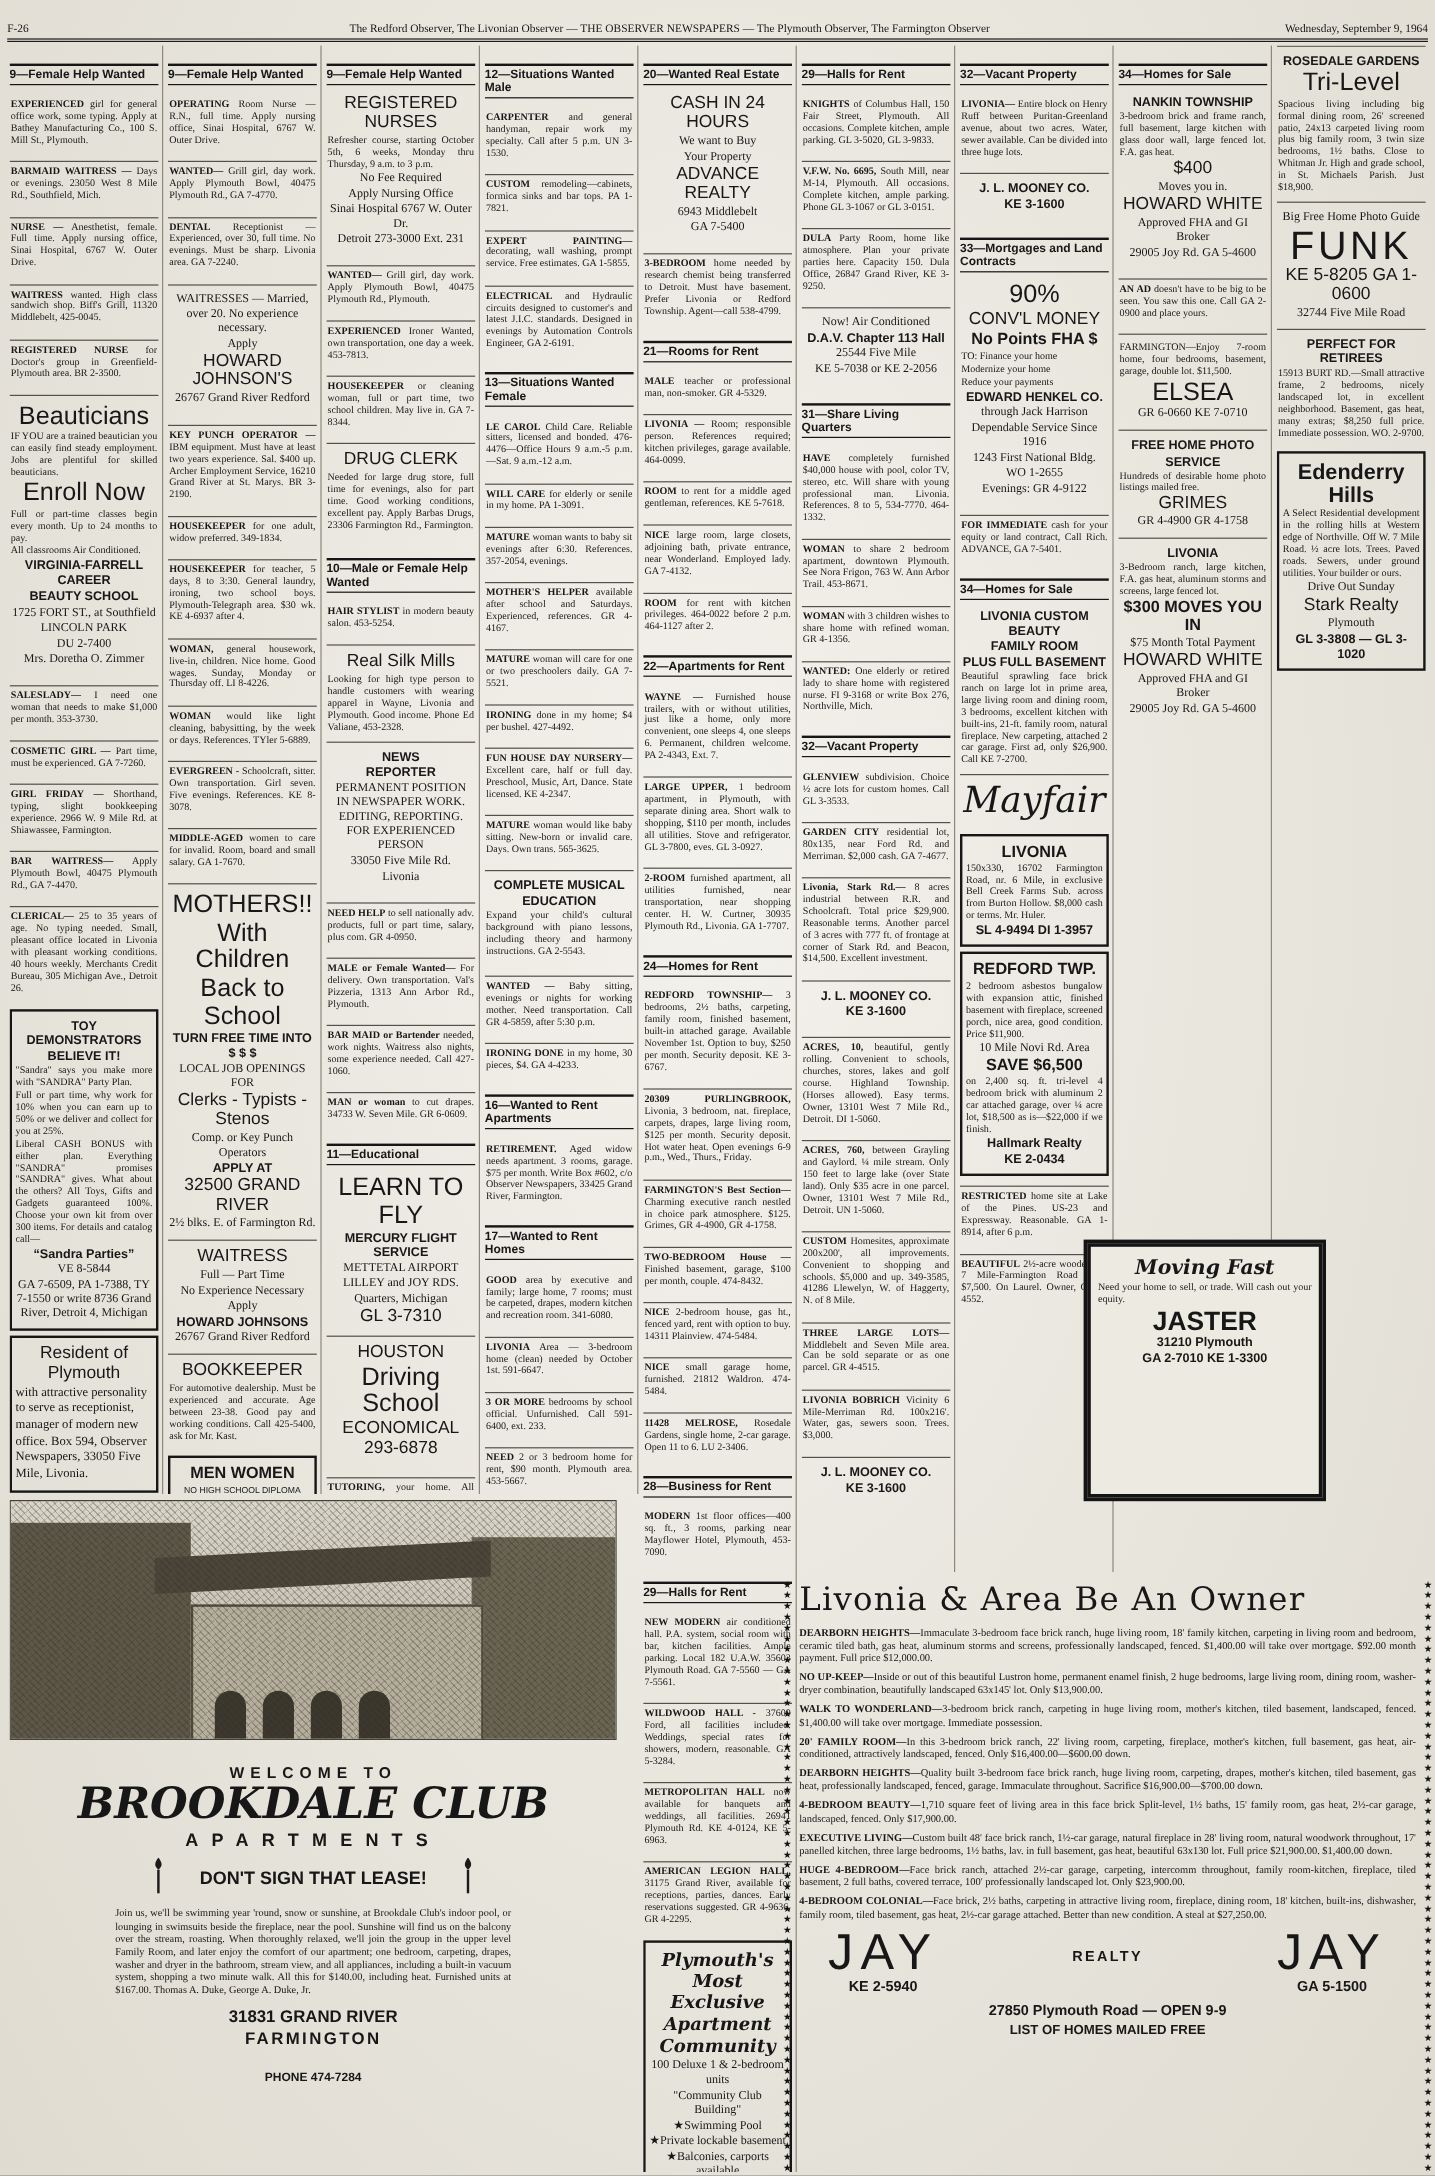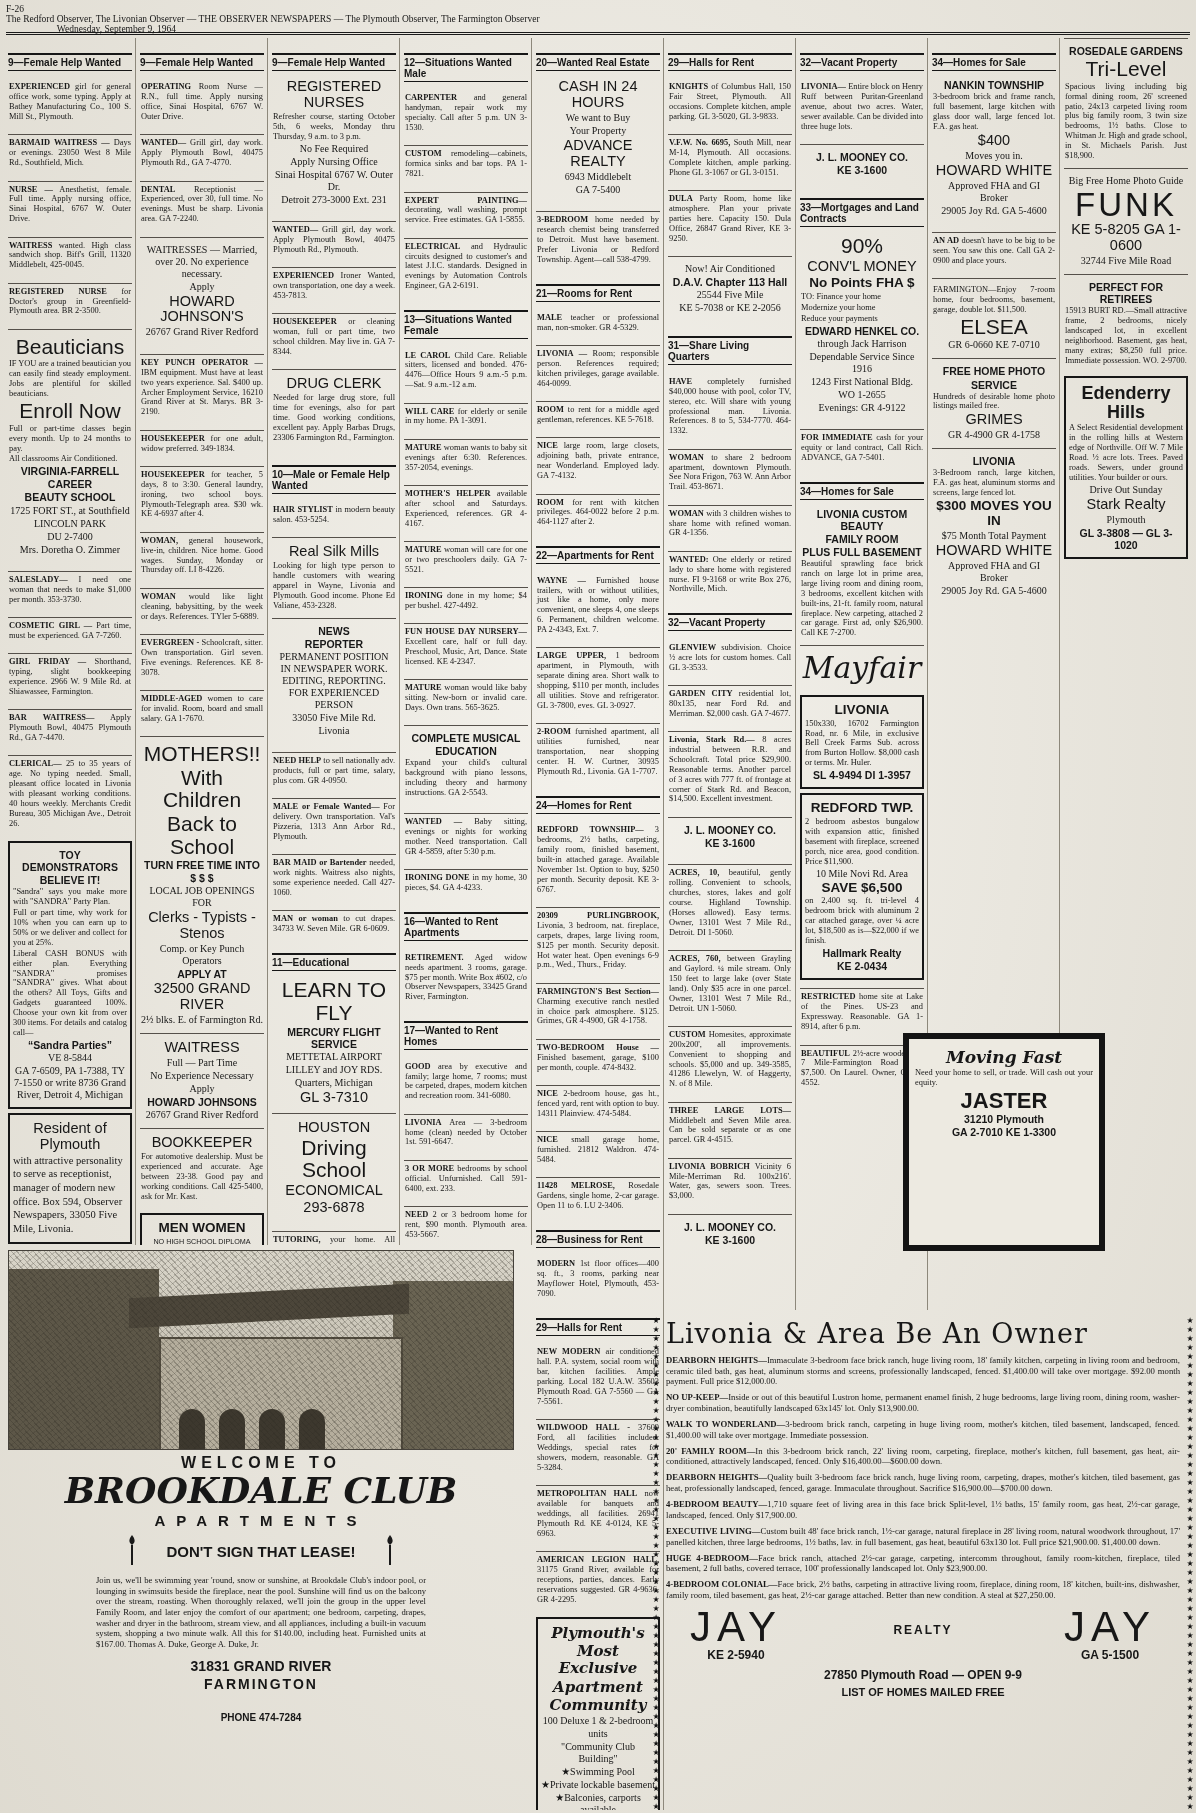--- a/index.html
+++ b/index.html
@@ -1,20 +1,20 @@
 <!DOCTYPE html>
 <html><head>
 <meta charset="utf-8">
 <style>
   html,body{margin:0;padding:0;background:#888;}
   .page{position:relative;width:1196px;height:1813px;background:#edeae1;
     background-image:radial-gradient(ellipse at 50% 40%, rgba(255,255,255,.35), rgba(120,110,90,.12));
     font-family:"Liberation Serif",serif;color:#171717;overflow:hidden;margin:0 auto;}
   .mast{position:absolute;top:4px;left:6px;right:6px;height:26px;border-bottom:3px double #1a1a1a;
-    display:flex;align-items:flex-start;justify-content:space-between;font-size:9.5px;padding-bottom:2px;flex-direction:column;}
+    display:flex;align-items:flex-end;justify-content:space-between;font-size:9.5px;padding-bottom:2px;}
   .mast .m-page{width:90px;text-align:left;}
   .mast .m-center{flex:1;text-align:center;font-size:9.5px;}
   .mast .m-date{width:170px;text-align:right;}
   .col{position:absolute;top:38px;width:124px;overflow:hidden;border-right:1px solid #8d887b;padding-right:3px;}
   .col:last-of-type{border-right:none;}
   .sh{font-family:"Liberation Sans",sans-serif;font-weight:bold;font-size:10px;line-height:1.1;
     padding:2px 0 2px;border-top:2px solid #161616;border-bottom:1px solid #161616;margin:15px 0 2px;}
   .ad{border-top:1px solid #55504a;padding:3px 1px 4px;font-size:8.4px;line-height:1.18;text-align:justify;}
   .sh + .ad, .sh + .disp{border-top:none;}
   .lead{font-weight:bold;}
@@ -38,21 +38,21 @@
   
   .brookdale{position:absolute;left:8px;top:1250px;width:506px;height:558px;text-align:center;overflow:hidden;}
   .illus{position:relative;height:198px;border:1px solid #45413a;overflow:hidden;
     background:linear-gradient(#d9d5c9 0%,#c7c2b4 55%,#a9a494 100%);}
   .illus .hatch{position:absolute;inset:0;background:repeating-linear-gradient(47deg,rgba(45,42,34,.28) 0 1px,transparent 1px 4px),repeating-linear-gradient(-40deg,rgba(45,42,34,.16) 0 1px,transparent 1px 5px);}
   .illus .bldg1{position:absolute;left:0;top:18px;width:150px;height:180px;background:#5d5748;}
   .illus .bldg2{position:absolute;right:0;top:30px;width:120px;height:168px;background:#6a6453;}
   .illus .roof{position:absolute;left:120px;top:40px;width:280px;height:30px;background:#4c463a;transform:skewY(-3deg);}
   .illus .court{position:absolute;left:150px;top:86px;width:240px;height:112px;background:#b5ae9d;border:2px solid #514b3e;}
   .illus .arch{position:absolute;bottom:0;width:26px;height:40px;background:#3d382e;border-radius:13px 13px 0 0;}
-  .bk-welcome{font-family:"Liberation Sans",sans-serif;font-weight:bold;font-size:16px;letter-spacing:5px;margin-top:4px;}
+  .bk-welcome{font-family:"Liberation Sans",sans-serif;font-weight:bold;font-size:13px;letter-spacing:5px;margin-top:20px;}
   .bk-name{font-family:"DejaVu Serif",serif;font-style:italic;font-weight:bold;font-size:36px;line-height:1.05;}
   .bk-sub{font-family:"Liberation Sans",sans-serif;font-weight:bold;font-size:15px;letter-spacing:11px;margin:2px 0 6px;}
   .bk-slogan-row{display:flex;align-items:center;justify-content:center;gap:28px;margin:4px 0 6px;}
   .bk-slogan{font-family:"Liberation Sans",sans-serif;font-weight:bold;font-size:15px;}
   .bk-body{font-size:8.6px;line-height:1.25;text-align:justify;width:330px;margin:0 auto;}
   .bk-addr{font-family:"Liberation Sans",sans-serif;font-weight:bold;font-size:14px;margin-top:8px;}
   .bk-city{font-family:"Liberation Sans",sans-serif;font-weight:bold;font-size:14px;letter-spacing:2px;margin-top:2px;}
   .bk-phone{font-family:"Liberation Sans",sans-serif;font-weight:bold;font-size:10px;margin-top:20px;}
   .torch{display:inline-block;}
   

